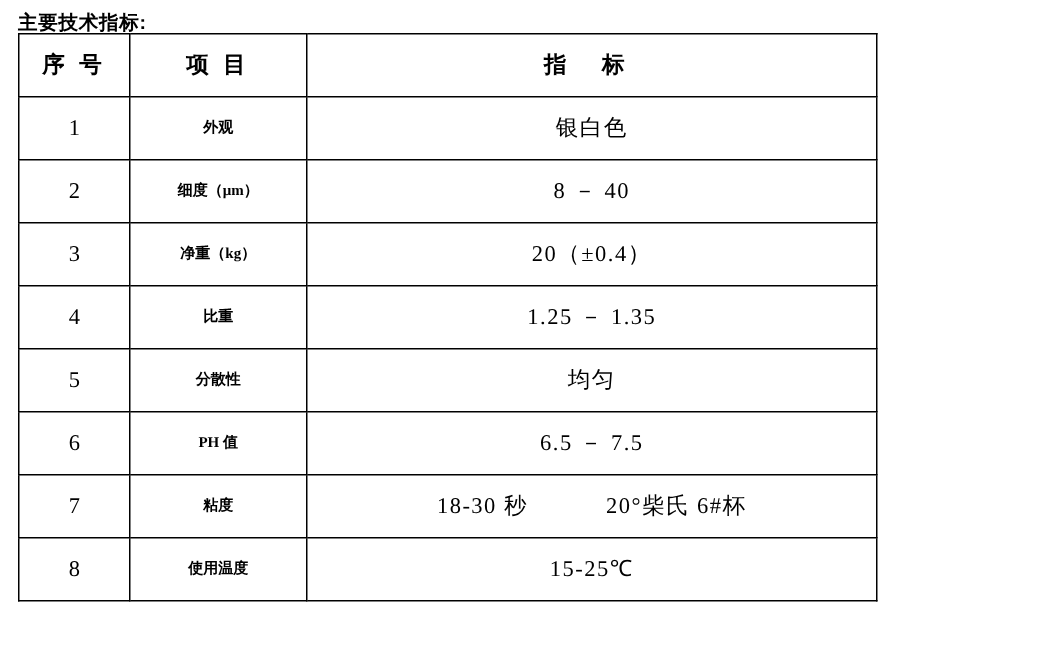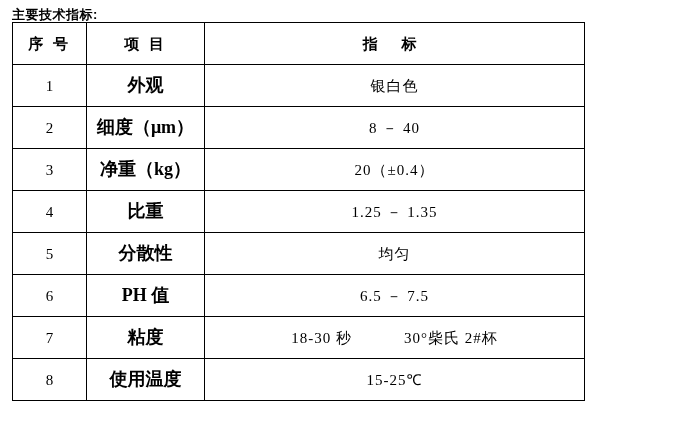--- a/index.html
+++ b/index.html
@@ -61,21 +61,21 @@
   }
   .spec-table thead th.h-value {
     letter-spacing: 10px;
   }
   .spec-table tbody td.cell-no {
     font-size: 15px;
     letter-spacing: 0;
   }
   .spec-table tbody td.cell-item {
     font-weight: bold;
-    font-size: 18px;
+    font-size: 10px;
   }
   .spec-table tbody td.cell-value {
     font-size: 15px;
     letter-spacing: 1px;
     margin-top: 27px;
   }
   .value-split {
     display: flex;
     justify-content: center;
     align-items: center;
@@ -133,21 +133,21 @@
         <td class="cell-no">6</td>
         <td class="cell-item">PH 值</td>
         <td class="cell-value">6.5 － 7.5</td>
       </tr>
       <tr>
         <td class="cell-no">7</td>
         <td class="cell-item">粘度</td>
         <td class="cell-value">
           <span class="value-split">
             <span class="seg-a">18-30 秒</span>
-            <span class="seg-b">30°柴氏 2#杯</span>
+            <span class="seg-b">20°柴氏 6#杯</span>
           </span>
         </td>
       </tr>
       <tr>
         <td class="cell-no">8</td>
         <td class="cell-item">使用温度</td>
         <td class="cell-value">15-25℃</td>
       </tr>
     </tbody>
   </table>

